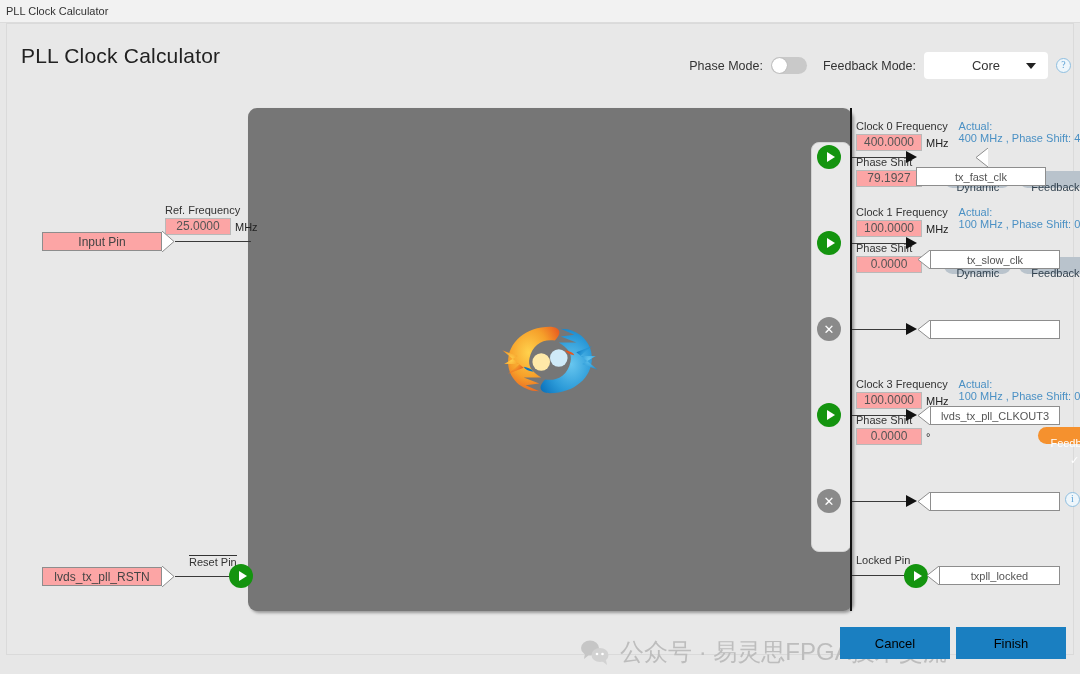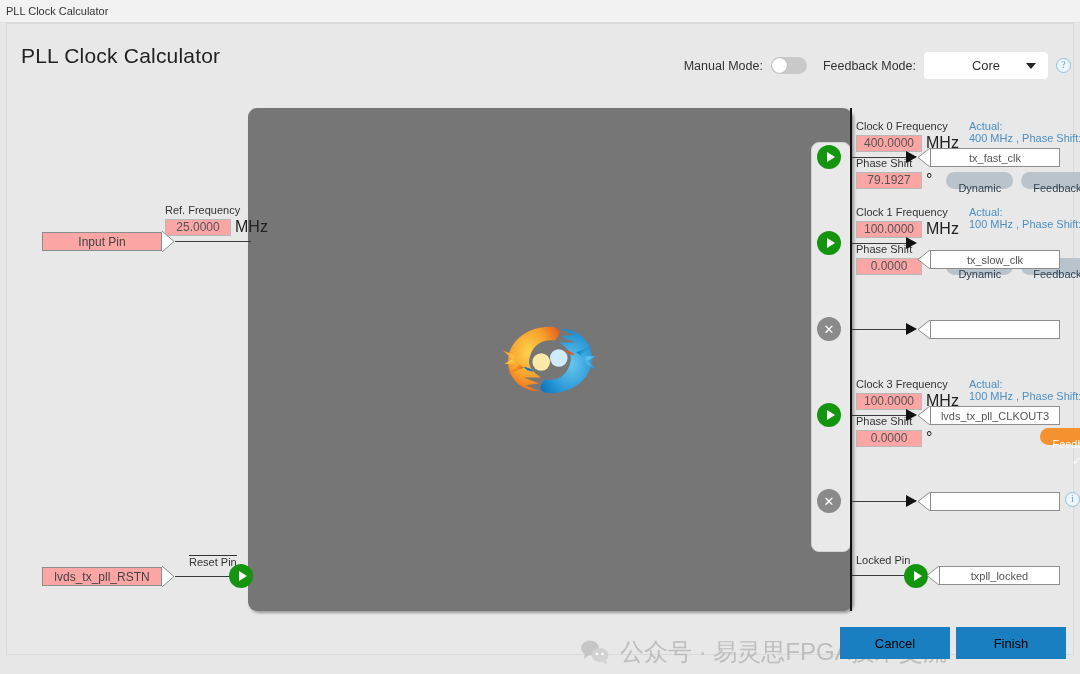--- a/index.html
+++ b/index.html
@@ -126,21 +126,21 @@
   .fld-label{ font-size:11px; color:#333; white-space:nowrap; }
   .actual-label{ font-size:11px; color:#4a90c4; white-space:nowrap; }
   .actual-val{ font-size:11px; color:#4a90c4; white-space:nowrap; }
 
   .numbox{
     width:66px; height:17px;
     background:#fca5a5; border:1px solid #b9b9b9;
     font-size:12px; color:#555; text-align:center;
     line-height:15px;
   }
-  .unit{ font-size:16px; color:#222; margin-left:4px;text-align:right; }
+  .unit{ font-size:11px; color:#222; margin-left:4px;text-align:right; }
 
   
   .pinbox{
     height:19px; background:#fff;
     border:1px solid #8d8d8d;
     display:flex; align-items:center; justify-content:center;
     font-size:11px; color:#555;
     clip-path: polygon(0 0, 100% 0, 100% 100%, 0 100%, 0 100%);
   }
   .outpin-wrap{ position:relative; display:flex; align-items:center; }
@@ -207,21 +207,21 @@
 <div id="titlebar">
   <span class="tb-text">PLL Clock Calculator</span>
 </div>
 
 <div id="app">
 <div id="app-inner">
 
   <div id="page-title">PLL Clock Calculator</div>
 
   <div id="header-controls">
-    <span class="hc-label" id="manual-mode-label">Manual Mode:</span>
+    <span class="hc-label" id="manual-mode-label">Phase Mode:</span>
     <div id="toggle-manual">
       <div class="knob"></div>
     </div>
     <span class="hc-label" id="feedback-mode-label">Feedback Mode:</span>
     <div id="feedback-select">
       <span>Core</span>
       <span class="caret"></span>
     </div>
     <div class="help-circle">?</div>
   </div>
@@ -294,21 +294,21 @@
       </div>
       <div style="display:flex;gap:8px;margin-left:14px;margin-top:15px;">
         <div class="pill">Dynamic</div>
         <div class="pill">Feedback</div>
       </div>
     </div>
   </div>
 
   <div class="arrow-line" style="left:845px; top:133px; width:56px;"></div>
   <div class="arrow-head" style="left:899px; top:127px;"></div>
-  <div class="outpin-wrap" style="position:absolute; left:910px; top:124px;">
+  <div class="outpin-wrap" style="position:absolute; left:910px; top:124px;flex-direction:column;">
     <div class="notch">
       <svg width="14" height="19">
             <polyline points="13,0 1,9.5 13,19" fill="#fff" stroke="#8d8d8d" stroke-width="1"></polyline>
           </svg>
     </div>
     <div class="pinbox" style="width:130px; margin-left:-1px;">tx_fast_clk</div>
   </div>
 
   <div class="clk-row" style="top:182px;">
     <div style="display:flex; align-items:flex-start;">

